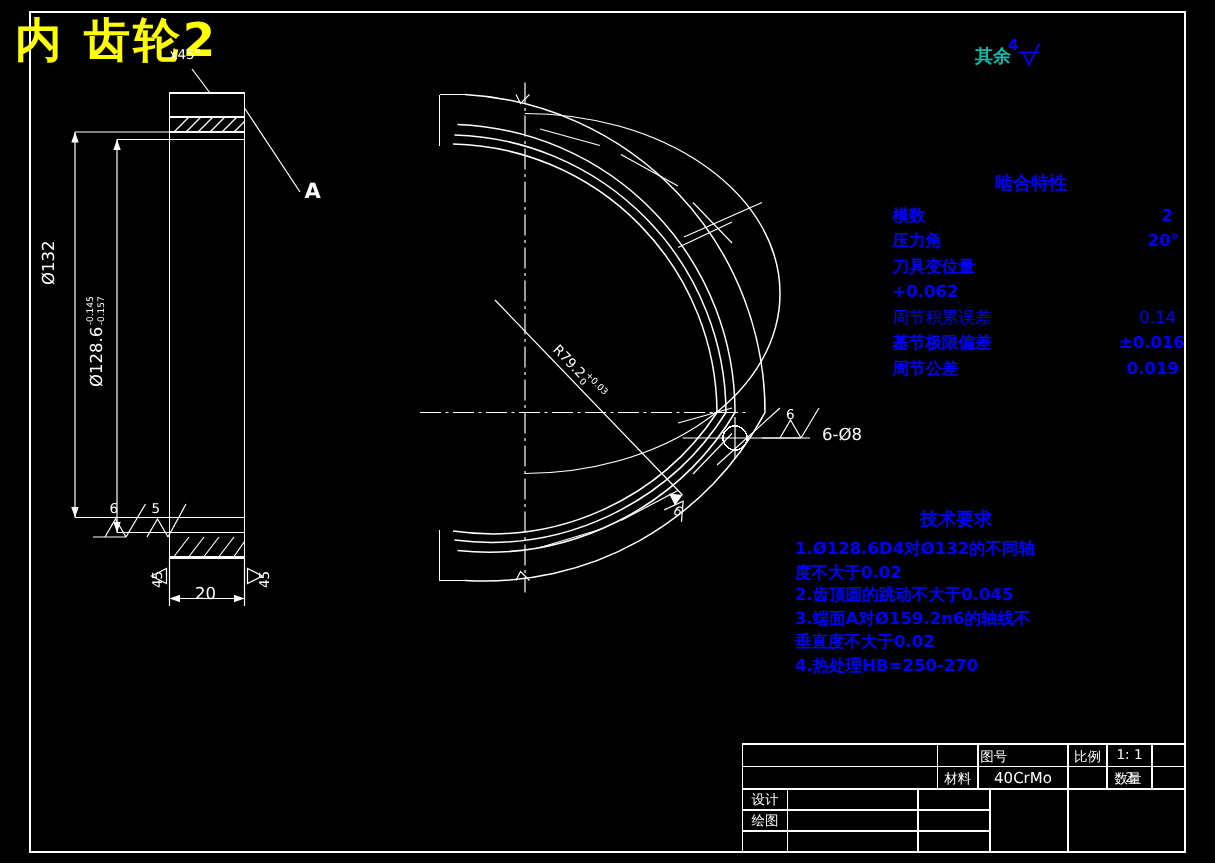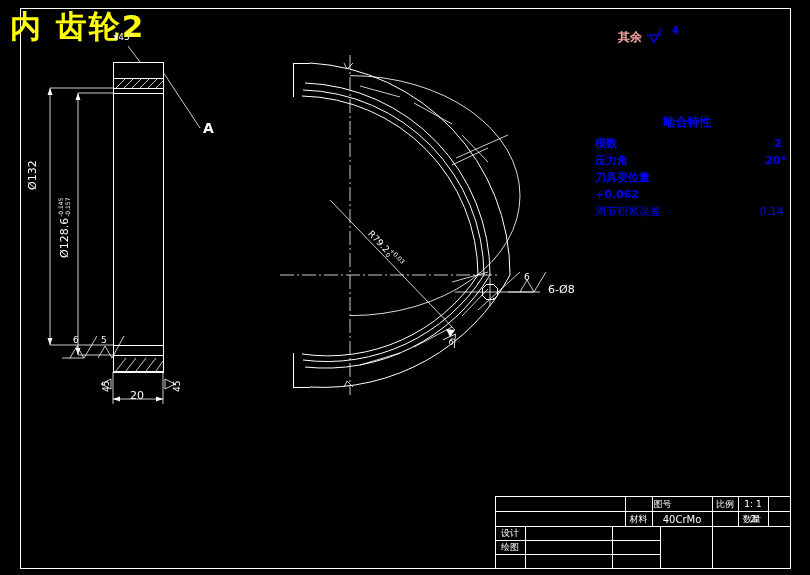--- a/index.html
+++ b/index.html
@@ -212,21 +212,21 @@
       <span>+0.03</span>
       <span>0</span>
     </span>
   </div>
 
   <div style="position:absolute; left:548px; top:283px; font-size:11px; color:#ffffff;">6-Ø8</div>
   <div style="position:absolute; left:524px; top:272px; font-size:9px; color:#ffffff;">6</div>
   <div style="position:absolute; left:452px; top:336px; font-size:9px; color:#ffffff; transform:rotate(35deg); transform-origin:left top;">6</div>
 
   <div style="position:absolute; left:618px; top:27px; display:flex; align-items:center; gap:3px;">
-    <span style="font-size:12px; font-weight:bold; color:#fca5a5;">其余</span>
+    <span style="font-size:12px; font-weight:bold; color:#14b8a6;margin-left:32px;">其余</span>
     <span style="position:relative; display:inline-block; width:20px; height:20px;">
       <svg width="20" height="20" viewBox="0 0 20 20">
         <path d="M2 8 L16 8" stroke="#0000ff" stroke-width="1.2" fill="none"></path>
         <path d="M5 8 L9 16 L16 2" stroke="#0000ff" stroke-width="1.2" fill="none"></path>
       </svg>
     </span>
   </div>
   <div style="position:absolute; left:672px; top:25px; font-size:10px; color:#0000ff; font-weight:bold;">4</div>
 
   <div style="position:absolute; left:585px; top:114px; width:205px;">
@@ -240,22 +240,39 @@
       <span>20°</span>
     </div>
     <div style="display:flex; justify-content:space-between; padding:0 0 0 10px; font-size:11px; color:#0000ff; font-weight:bold; line-height:1.55;flex-direction:column;">
       <span>刀具变位量</span>
       <span>+0.062</span>
     </div>
     <div style="display:flex; justify-content:space-between; padding:0 6px 0 10px; font-size:11px; color:#0000ff; font-weight:normal; line-height:1.55;">
       <span>周节积累误差</span>
       <span>0.14</span>
     </div>
-  </div>
-
+    <div style="display:flex; justify-content:space-between; padding:0 0 0 10px; font-size:11px; color:#0000ff; font-weight:bold; line-height:1.55;">
+      <span>基节极限偏差</span>
+      <span>±0.016</span>
+    </div>
+    <div style="display:flex; justify-content:space-between; padding:0 4px 0 10px; font-size:11px; color:#0000ff; font-weight:bold; line-height:1.55;">
+      <span>周节公差</span>
+      <span>0.019</span>
+    </div>
+  </div>
+
+  <div style="position:absolute; left:530px; top:338px; width:255px;">
+    <div style="text-align:center; font-size:12px; font-weight:bold; color:#0000ff; margin-bottom:3px; padding-right:40px;">技术要求</div>
+    <div style="font-size:11px; font-weight:bold; color:#0000ff; line-height:1.42;">1.Ø128.6D4对Ø132的不同轴</div>
+    <div style="font-size:11px; font-weight:bold; color:#0000ff; line-height:1.42;">度不大于0.02</div>
+    <div style="font-size:11px; font-weight:bold; color:#0000ff; line-height:1.42;">2.齿顶圆的跳动不大于0.045</div>
+    <div style="font-size:11px; font-weight:bold; color:#0000ff; line-height:1.42;">3.端面A对Ø159.2n6的轴线不</div>
+    <div style="font-size:11px; font-weight:bold; color:#0000ff; line-height:1.42;">垂直度不大于0.02</div>
+    <div style="font-size:11px; font-weight:bold; color:#0000ff; line-height:1.42;">4.热处理HB=250-270</div>
+  </div>
 
 
   <div style="position:absolute; left:625px; top:497px; width:27px; height:14px; display:flex; align-items:center; justify-content:center; font-size:9px; color:#ffffff;margin-left:24px;">图号</div>
   <div style="position:absolute; left:652px; top:497px; width:60px; height:14px; display:flex; align-items:center; justify-content:center; font-size:9px; color:#ffffff;"></div>
 
   <div style="position:absolute; left:625px; top:512px; width:27px; height:14px; display:flex; align-items:center; justify-content:center; font-size:9px; color:#ffffff;">材料</div>
   <div style="position:absolute; left:652px; top:512px; width:60px; height:14px; display:flex; align-items:center; justify-content:center; font-size:10px; color:#ffffff;">40CrMo</div>
 
   <div style="position:absolute; left:712px; top:497px; width:26px; height:14px; display:flex; align-items:center; justify-content:center; font-size:9px; color:#ffffff;">比例</div>
   <div style="position:absolute; left:738px; top:497px; width:30px; height:14px; display:flex; align-items:center; justify-content:center; font-size:9px; color:#ffffff;">1: 1</div>

